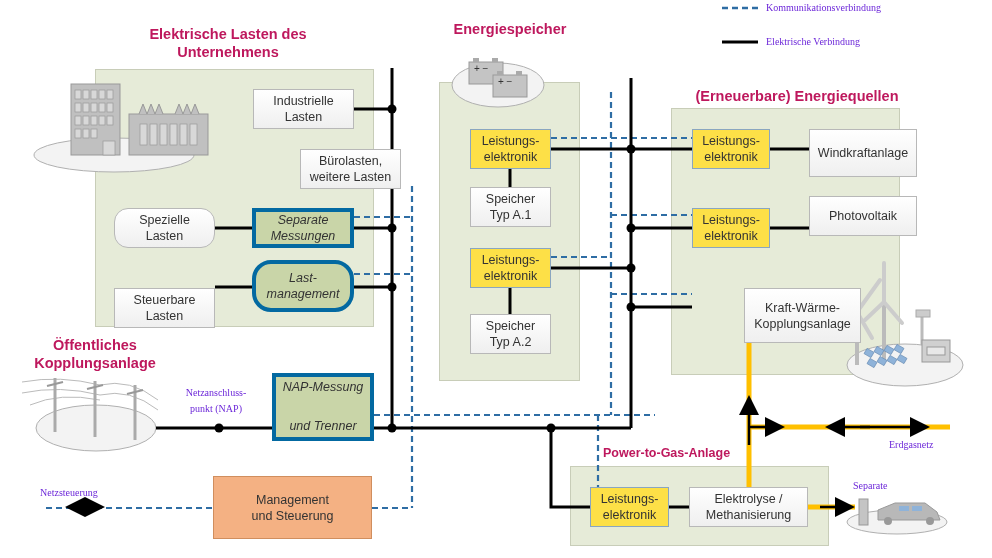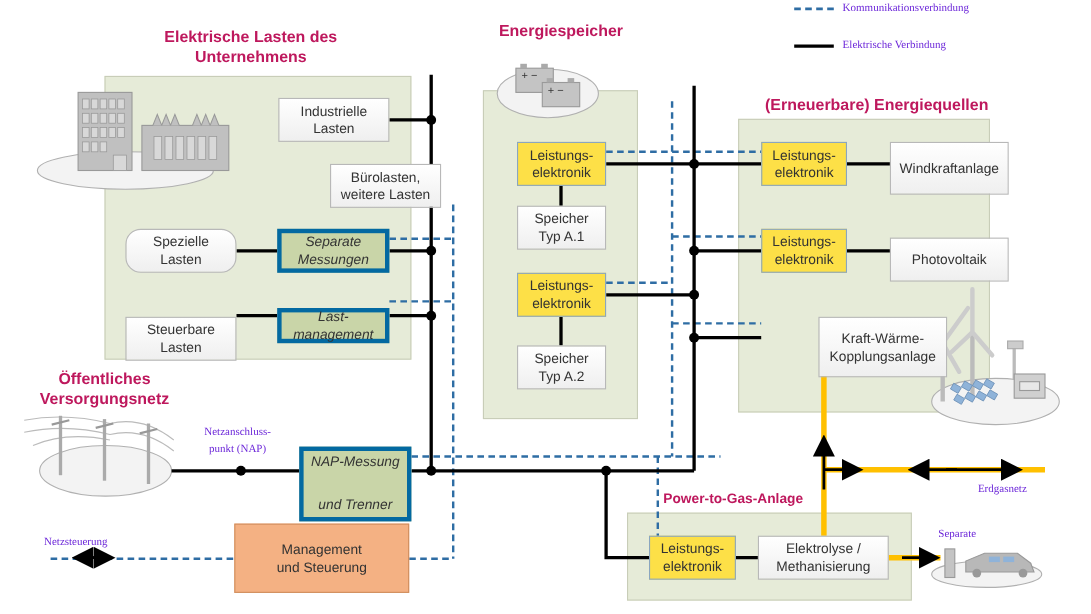--- a/index.html
+++ b/index.html
@@ -217,57 +217,57 @@
 </svg>
 
 <div class="lbl" style="left:766px;top:0px;text-align:left;">Kommunikationsverbindung</div>
 <div class="lbl" style="left:766px;top:34px;text-align:left;">Elektrische Verbindung</div>
 
 <div class="title" style="left:128px;top:25px;width:200px;">Elektrische Lasten des
 Unternehmens</div>
 <div class="title" style="left:440px;top:20px;width:140px;">Energiespeicher</div>
 <div class="title" style="left:672px;top:87px;width:250px;">(Erneuerbare) Energiequellen</div>
 <div class="title" style="left:10px;top:336px;width:170px;">Öffentliches
-Versorgungsnetz</div>
+Kopplungsanlage</div>
 <div class="title" style="left:603px;top:444px;width:145px;font-size:12.5px;text-align:left;">Power-to-Gas-Anlage</div>
 
 <div class="box white" style="left:253px;top:89px;width:101px;height:40px;">Industrielle
 Lasten</div>
 <div class="box white" style="left:253px;top:149px;width:101px;height:40px;margin-left:47px;">Bürolasten,
 weitere Lasten</div>
 <div class="box white" style="left:114px;top:208px;width:101px;height:40px;border-radius:14px;">Spezielle
 Lasten</div>
 <div class="box green" style="left:252px;top:208px;width:102px;height:40px;">Separate
 Messungen</div>
 <div class="box white" style="left:114px;top:268px;width:101px;height:40px;margin-top:20px;">Steuerbare
 Lasten</div>
-<div class="box green" style="left:252px;top:280px;width:102px;height:32px;">Last-
+<div class="box green" style="left:252px;top:260px;width:102px;height:52px;border-radius:19px;">Last-
 management</div>
 
 <div class="box blue" style="left:470px;top:129px;width:81px;height:40px;">Leistungs-
 elektronik</div>
 <div class="box white" style="left:470px;top:187px;width:81px;height:40px;">Speicher
 Typ A.1</div>
 <div class="box blue" style="left:470px;top:248px;width:81px;height:40px;">Leistungs-
 elektronik</div>
 <div class="box white" style="left:470px;top:314px;width:81px;height:40px;">Speicher
 Typ A.2</div>
 
 <div class="box blue" style="left:692px;top:129px;width:78px;height:40px;">Leistungs-
 elektronik</div>
 <div class="box white" style="left:809px;top:129px;width:108px;height:48px;text-align:right;">Windkraftanlage</div>
 <div class="box blue" style="left:692px;top:208px;width:78px;height:40px;">Leistungs-
 elektronik</div>
-<div class="box white" style="left:809px;top:216px;width:108px;height:40px;">Photovoltaik</div>
+<div class="box white" style="left:809px;top:196px;width:108px;height:40px;">Photovoltaik</div>
 <div class="box white" style="left:708px;top:288px;width:117px;height:55px;margin-left:36px;">Kraft-Wärme-
 Kopplungsanlage</div>
 
 <div class="lbl" style="left:165px;top:385px;width:102px;">Netzanschluss-
 punkt (NAP)</div>
-<div class="box green" style="left:272px;top:406px;width:102px;height:68px;display:block;">
+<div class="box green" style="left:272px;top:373px;width:102px;height:68px;display:block;">
   <div style="position:absolute;left:0;right:0;top:2px;text-align:center;">NAP-Messung</div>
   <div style="position:absolute;left:0;right:0;bottom:3px;text-align:center;">und Trenner</div>
 </div>
 <div class="lbl" style="left:40px;top:485px;">Netzsteuerung</div>
 
 <div class="box orange" style="left:213px;top:476px;width:159px;height:63px;">Management
 und Steuerung</div>
 
 <div class="box blue" style="left:590px;top:487px;width:79px;height:40px;">Leistungs-
 elektronik</div>

